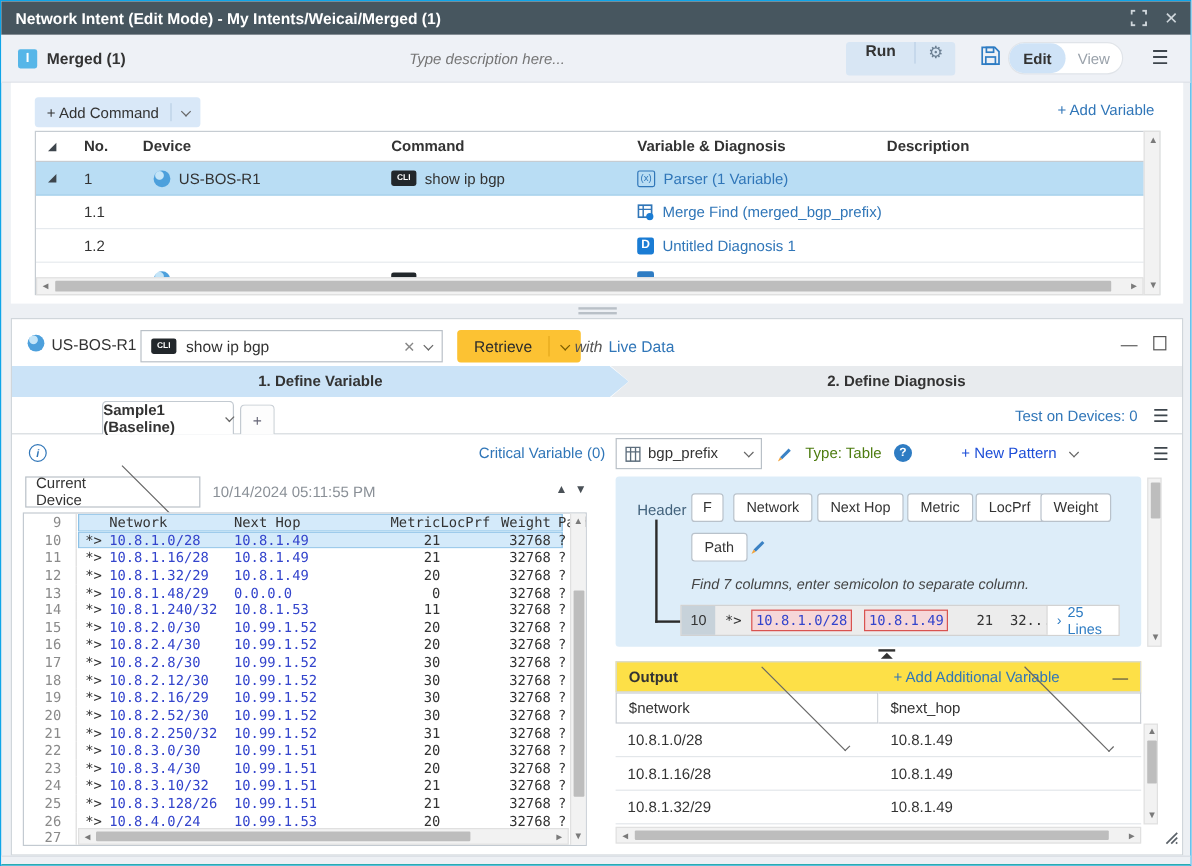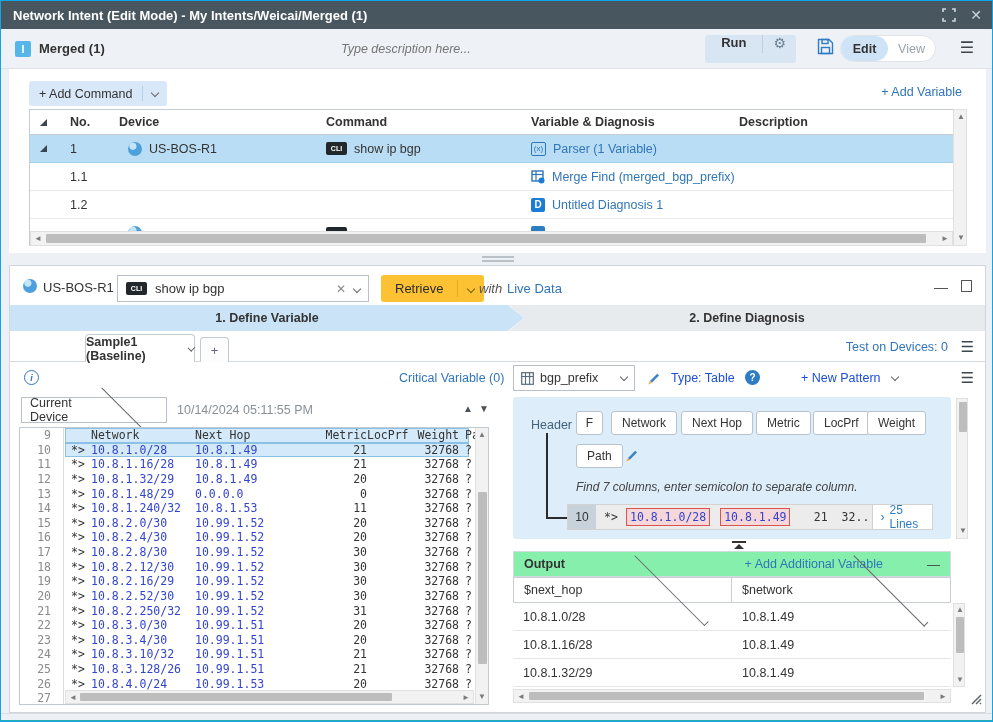--- a/index.html
+++ b/index.html
@@ -111,21 +111,21 @@
   .burger2 { right:18px; top:337px; color:#3e464d; font-size:15px; cursor:pointer; }
 
   .info-ico { left:23px; top:369px; width:15px; height:15px; border:1.5px solid #3076b8; border-radius:50%;
               color:#3076b8; font-size:9px; font-style:italic; font-weight:bold;
               display:flex; align-items:center; justify-content:center; cursor:pointer; }
   .crit-var { left:398px; top:370px; font-size:12.5px; color:#3076b8; cursor:pointer; }
   .var-select { left:512px; top:364px; width:122px; height:26px; border:1px solid #b9c0c7; background:#fff;
                 display:flex; align-items:center; padding:0 7px; gap:6px; font-size:12.5px; color:#333; cursor:pointer; }
   .var-select .vlbl { flex:1; }
   .pencil { left:644px; top:369px; cursor:pointer; }
-  .type-lbl { left:670px; top:370px; font-size:12.5px; color:#1d4ed8; }
+  .type-lbl { left:670px; top:370px; font-size:12.5px; color:#4d7c0f; }
   .help { left:744px; top:369px; width:15px; height:15px; background:#2e7cc3; border-radius:50%; color:#fff;
           font-size:10px; font-weight:bold; display:flex; align-items:center; justify-content:center; cursor:pointer; }
   .new-pattern { left:800px; top:370px; font-size:12.5px; color:#1d4ed8; cursor:pointer; }
   .burger3 { right:18px; top:368px; color:#3e464d; font-size:15px; cursor:pointer; }
 
   
   .src-select { left:20px; top:396px; width:146px; height:26px; border:1px solid #b9c0c7; background:#fff;
                 display:flex; align-items:center; padding:0 8px; font-size:12.5px; color:#333; cursor:pointer; }
   .src-select span { flex:1; }
   .timestamp { left:176px; top:402px; font-size:12.5px; color:#8a9097; }
@@ -172,21 +172,21 @@
   .lines-box { margin-left:auto; height:100%; background:#fff; border-left:1px solid #d2d2d2;
                display:flex; align-items:center; padding:0 8px; gap:5px; color:#2e7cc3;
                font-family:"Liberation Sans",sans-serif; font-size:12px; cursor:pointer; }
 
   .collapse-pin { left:731px; top:540px; width:14px; cursor:pointer; }
   .collapse-pin .bar { height:2px; background:#333; margin-bottom:1px; }
   .collapse-pin .up { width:0; height:0; border-left:5px solid transparent; border-right:5px solid transparent;
                       border-bottom:5px solid #333; margin:0 auto; }
 
   
-  .out-title { left:512px; top:550px; width:438px; height:26px; background:#86efac; border:1px solid #d5dade;
+  .out-title { left:512px; top:550px; width:438px; height:26px; background:#fde047; border:1px solid #d5dade;
                display:flex; align-items:center; padding:0 10px; }
   .out-title .t { font-size:12.5px; font-weight:bold; color:#333; flex:1; }
   .add-add { font-size:12.5px; color:#3076b8; cursor:pointer; margin-right:44px; }
   .out-min { color:#444; font-size:13px; cursor:pointer; }
   .out-hdr { left:512px; top:576px; width:438px; height:26px; display:flex; }
   .out-hcell { width:219px; border:1px solid #c9ced4; border-left:none; background:#fff; display:flex;
                align-items:center; padding:0 10px; font-size:12.5px; color:#333; cursor:pointer; }
   .out-hcell:first-child { border-left:1px solid #c9ced4; }
   .out-hcell span { flex:1; }
   .out-rows { left:512px; top:602px; width:438px; }
@@ -684,25 +684,25 @@
     <div class="bar"></div>
       <div class="up"></div>
   </div>
   <div class="abs out-title">
     <span class="t">Output</span>
     <span class="add-add">+ Add Additional Variable</span>
     <span class="out-min">—</span>
   </div>
   <div class="abs out-hdr">
     <span class="out-hcell">
-      <span>$next_hop</span>
+      <span>$network</span>
       <span class="chev"></span>
     </span>
     <span class="out-hcell">
-      <span>$network</span>
+      <span>$next_hop</span>
       <span class="chev"></span>
     </span>
   </div>
   <div class="abs out-rows">
     <div class="out-row">
       <span class="out-c1">10.8.1.0/28</span>
       <span class="out-c2">10.8.1.49</span>
     </div>
     <div class="out-row">
       <span class="out-c1">10.8.1.16/28</span>

